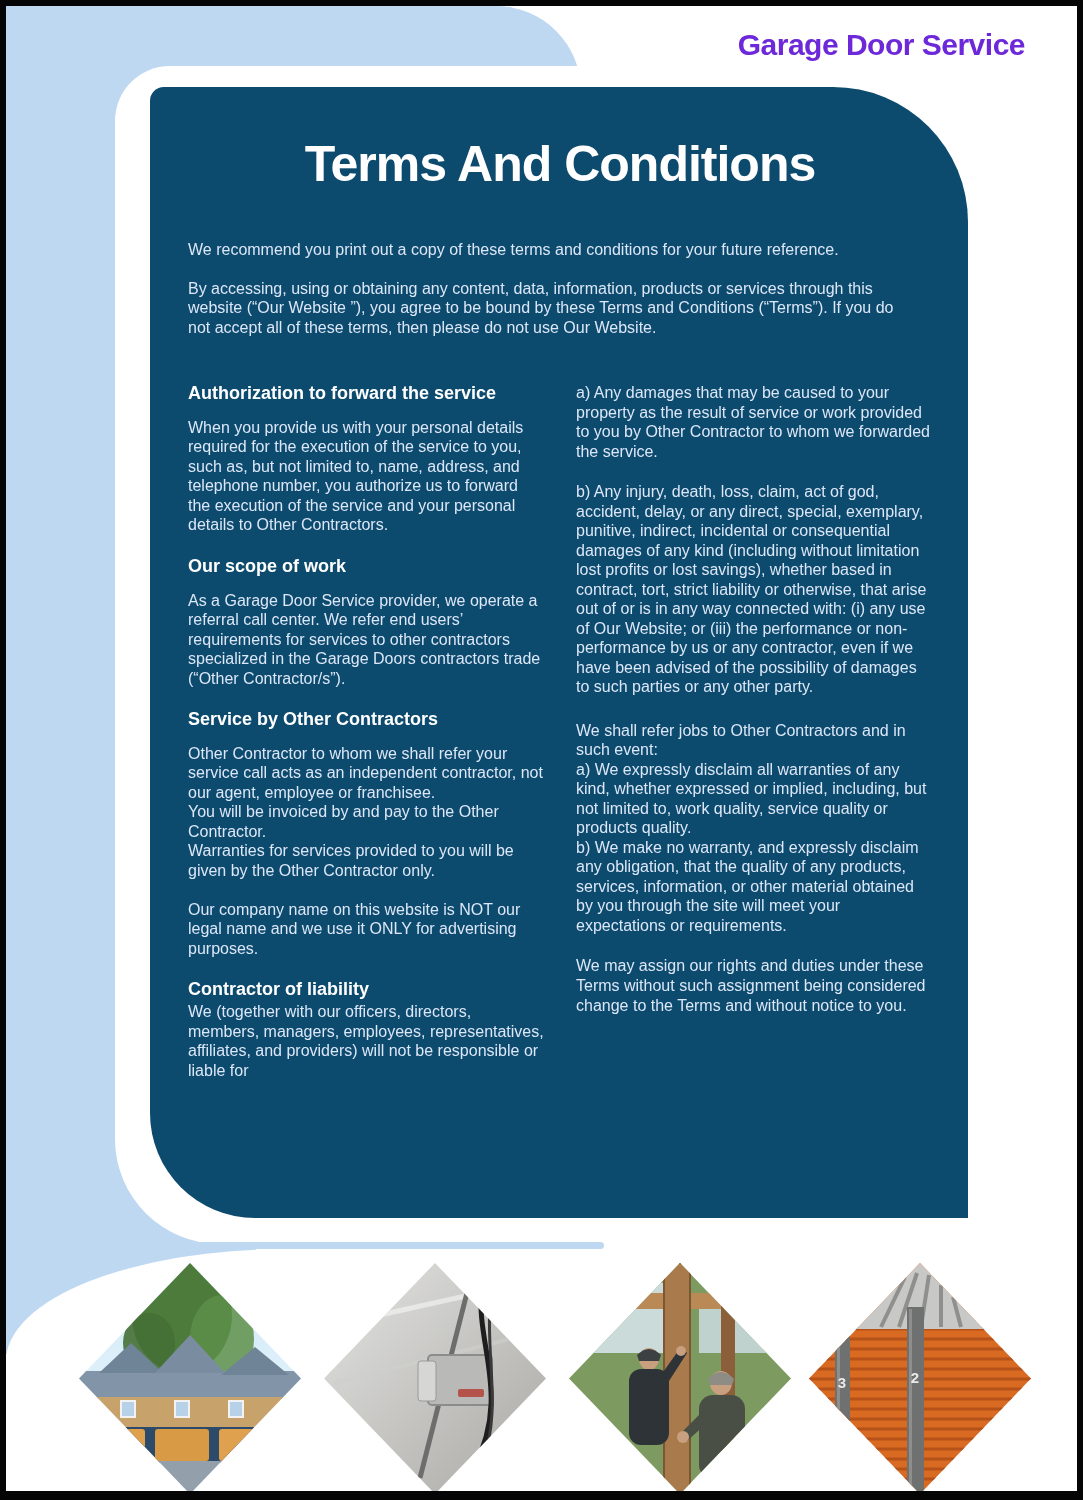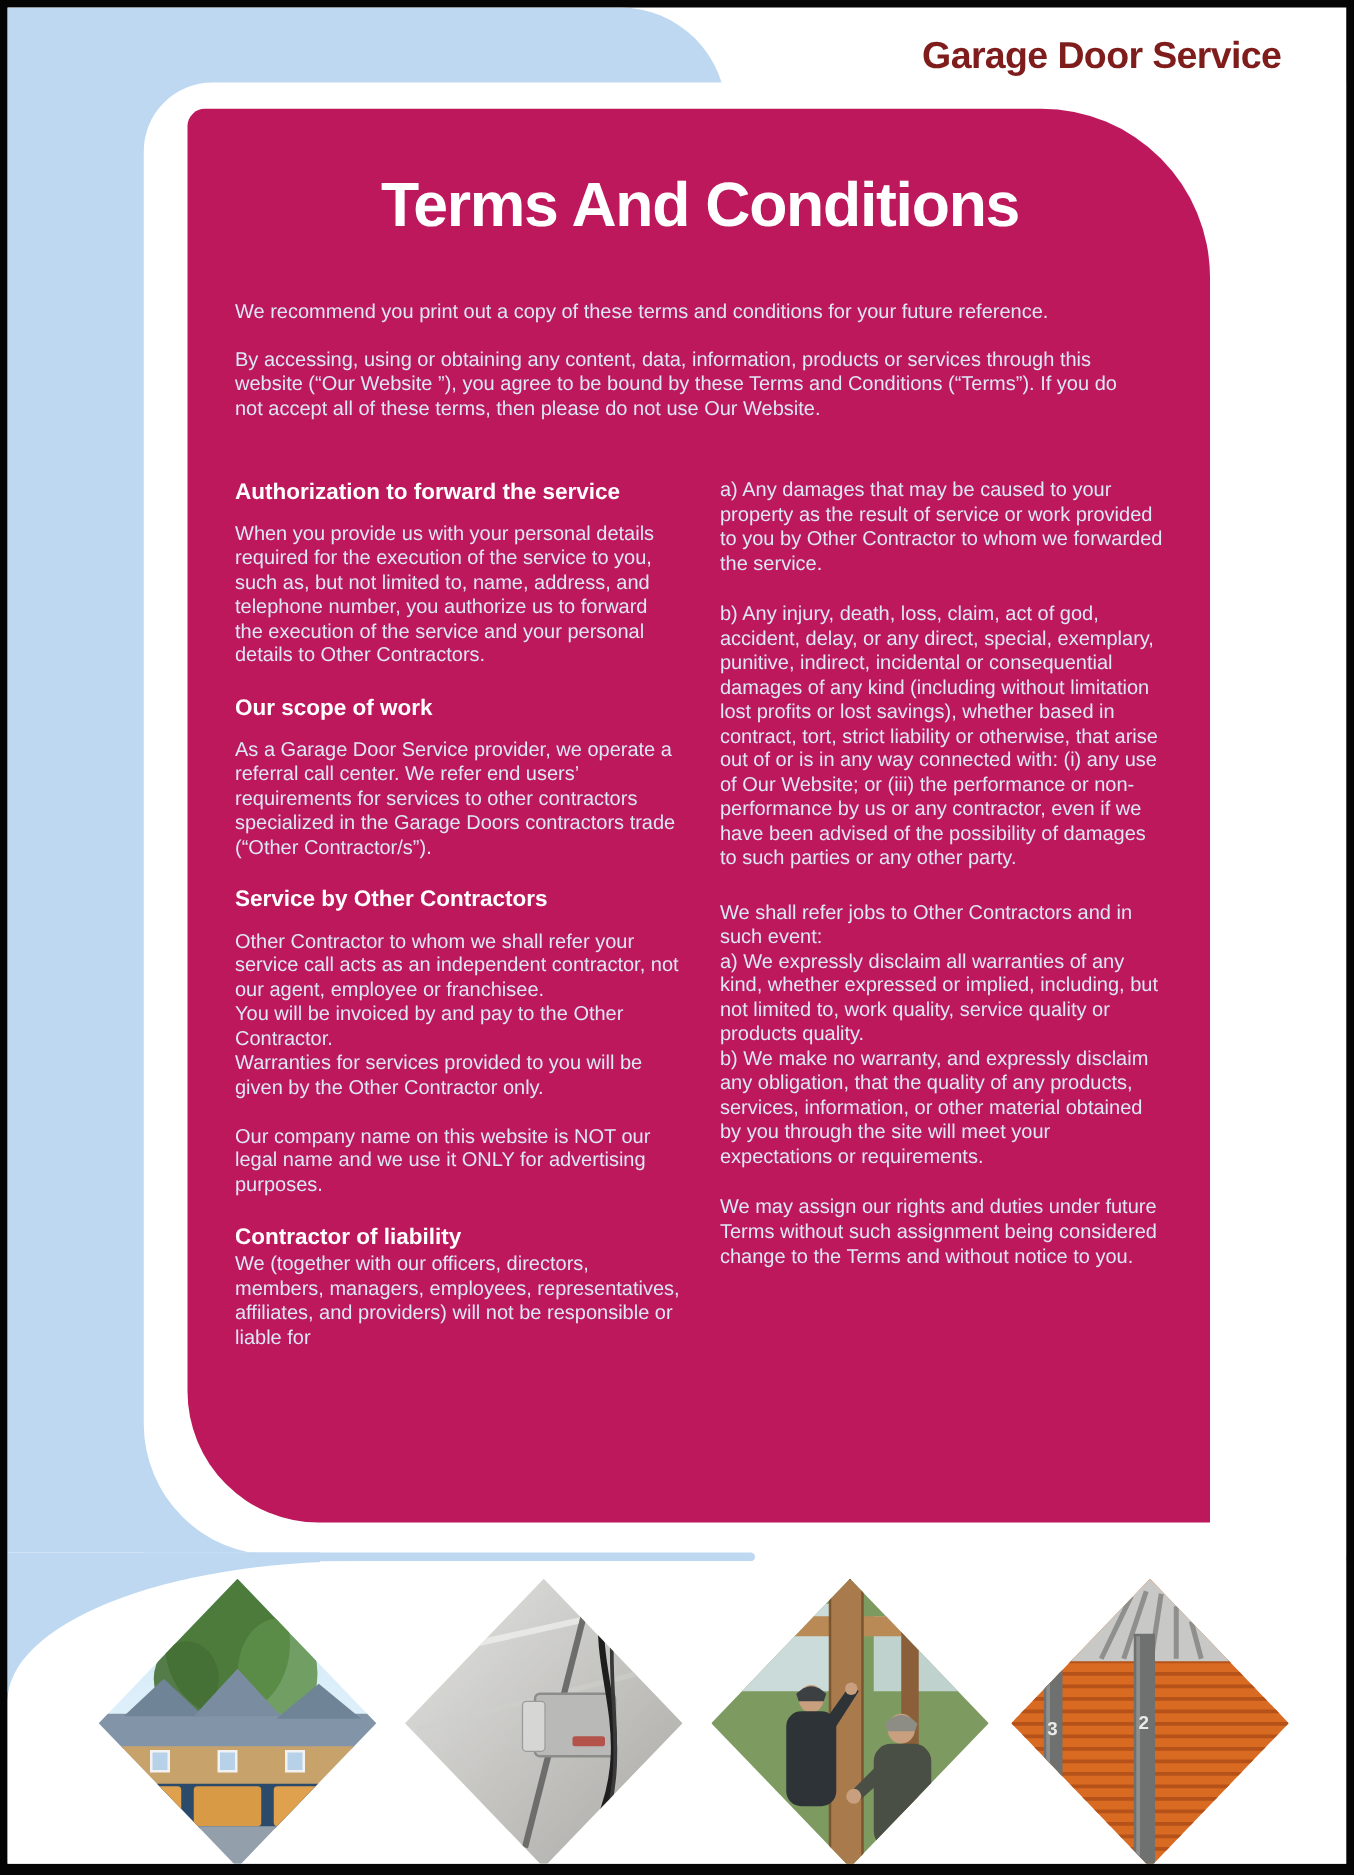--- a/index.html
+++ b/index.html
@@ -12,25 +12,25 @@
            border-top-right-radius:85px;}
   .white-frame{position:absolute;left:109px;top:60px;right:0;height:1178px;background:#ffffff;
            border-radius:55px 0 0 105px;}
   .lb-bar{position:absolute;left:109px;top:1236px;width:489px;height:7px;background:#BED8F2;
            border-radius:0 4px 4px 0;}
   .lb-tail{position:absolute;left:0;top:1236px;width:250px;height:112px;background:#BED8F2;}
   .bottom-white{position:absolute;left:0;top:1243px;right:0;bottom:0;background:#ffffff;
            border-top-left-radius:280px 112px;}
 
   
-  .logo{position:absolute;top:22px;right:52px;font-size:30px;font-weight:900;color:#7f1d1d;
+  .logo{position:absolute;top:22px;right:52px;font-size:30px;font-weight:900;color:#6d28d9;
         letter-spacing:-0.5px;}
 
   
-  .panel{position:absolute;left:144px;top:81px;width:818px;height:1131px;background:#be185d;
+  .panel{position:absolute;left:144px;top:81px;width:818px;height:1131px;background:#0c4a6e;
          border-radius:14px 135px 0 105px;box-sizing:border-box;
          padding:50px 36px 16px 38px;color:#DCE7F7;}
   .title{margin:0;text-align:center;color:#ffffff;font-size:50px;font-weight:800;
          letter-spacing:-1px;line-height:1.1;}
   .intro{margin-top:48px;max-width:732px;}
   .intro p{margin:0 0 19px 0;font-size:16px;line-height:1.22;white-space:pre-line;}
   .cols{display:flex;gap:32px;margin-top:46px;}
   .col{width:356px;}
   .col section{margin-bottom:21px;}
   .col h2{margin:0 0 14px 0;font-size:18px;font-weight:bold;color:#ffffff;line-height:1.15;}
@@ -95,21 +95,21 @@
           </section>
           <section class="gap-lg">
             <p>b) Any injury, death, loss, claim, act of god, accident, delay, or any direct, special, exemplary, punitive, indirect, incidental or consequential damages of any kind (including without limitation lost profits or lost savings), whether based in contract, tort, strict liability or otherwise, that arise out of or is in any way connected with: (i) any use of Our Website; or (iii) the performance or non-performance by us or any contractor, even if we have been advised of the possibility of damages to such parties or any other party.</p>
           </section>
           <section>
             <p>We shall refer jobs to Other Contractors and in such event:
 a) We expressly disclaim all warranties of any kind, whether expressed or implied, including, but not limited to, work quality, service quality or products quality.
 b) We make no warranty, and expressly disclaim any obligation, that the quality of any products, services, information, or other material obtained by you through the site will meet your expectations or requirements.</p>
           </section>
           <section class="tight">
-            <p>We may assign our rights and duties under future Terms without such assignment being considered change to the Terms and without notice to you.</p>
+            <p>We may assign our rights and duties under these Terms without such assignment being considered change to the Terms and without notice to you.</p>
           </section>
         </div>
       </div>
     </div>
 
     <div class="diamond d1">
       <svg viewBox="0 0 222 231">
         <defs>
           <linearGradient id="g1sky" x1="0" y1="0" x2="0" y2="1">
             <stop offset="0" stop-color="#cfe9f8"></stop>

